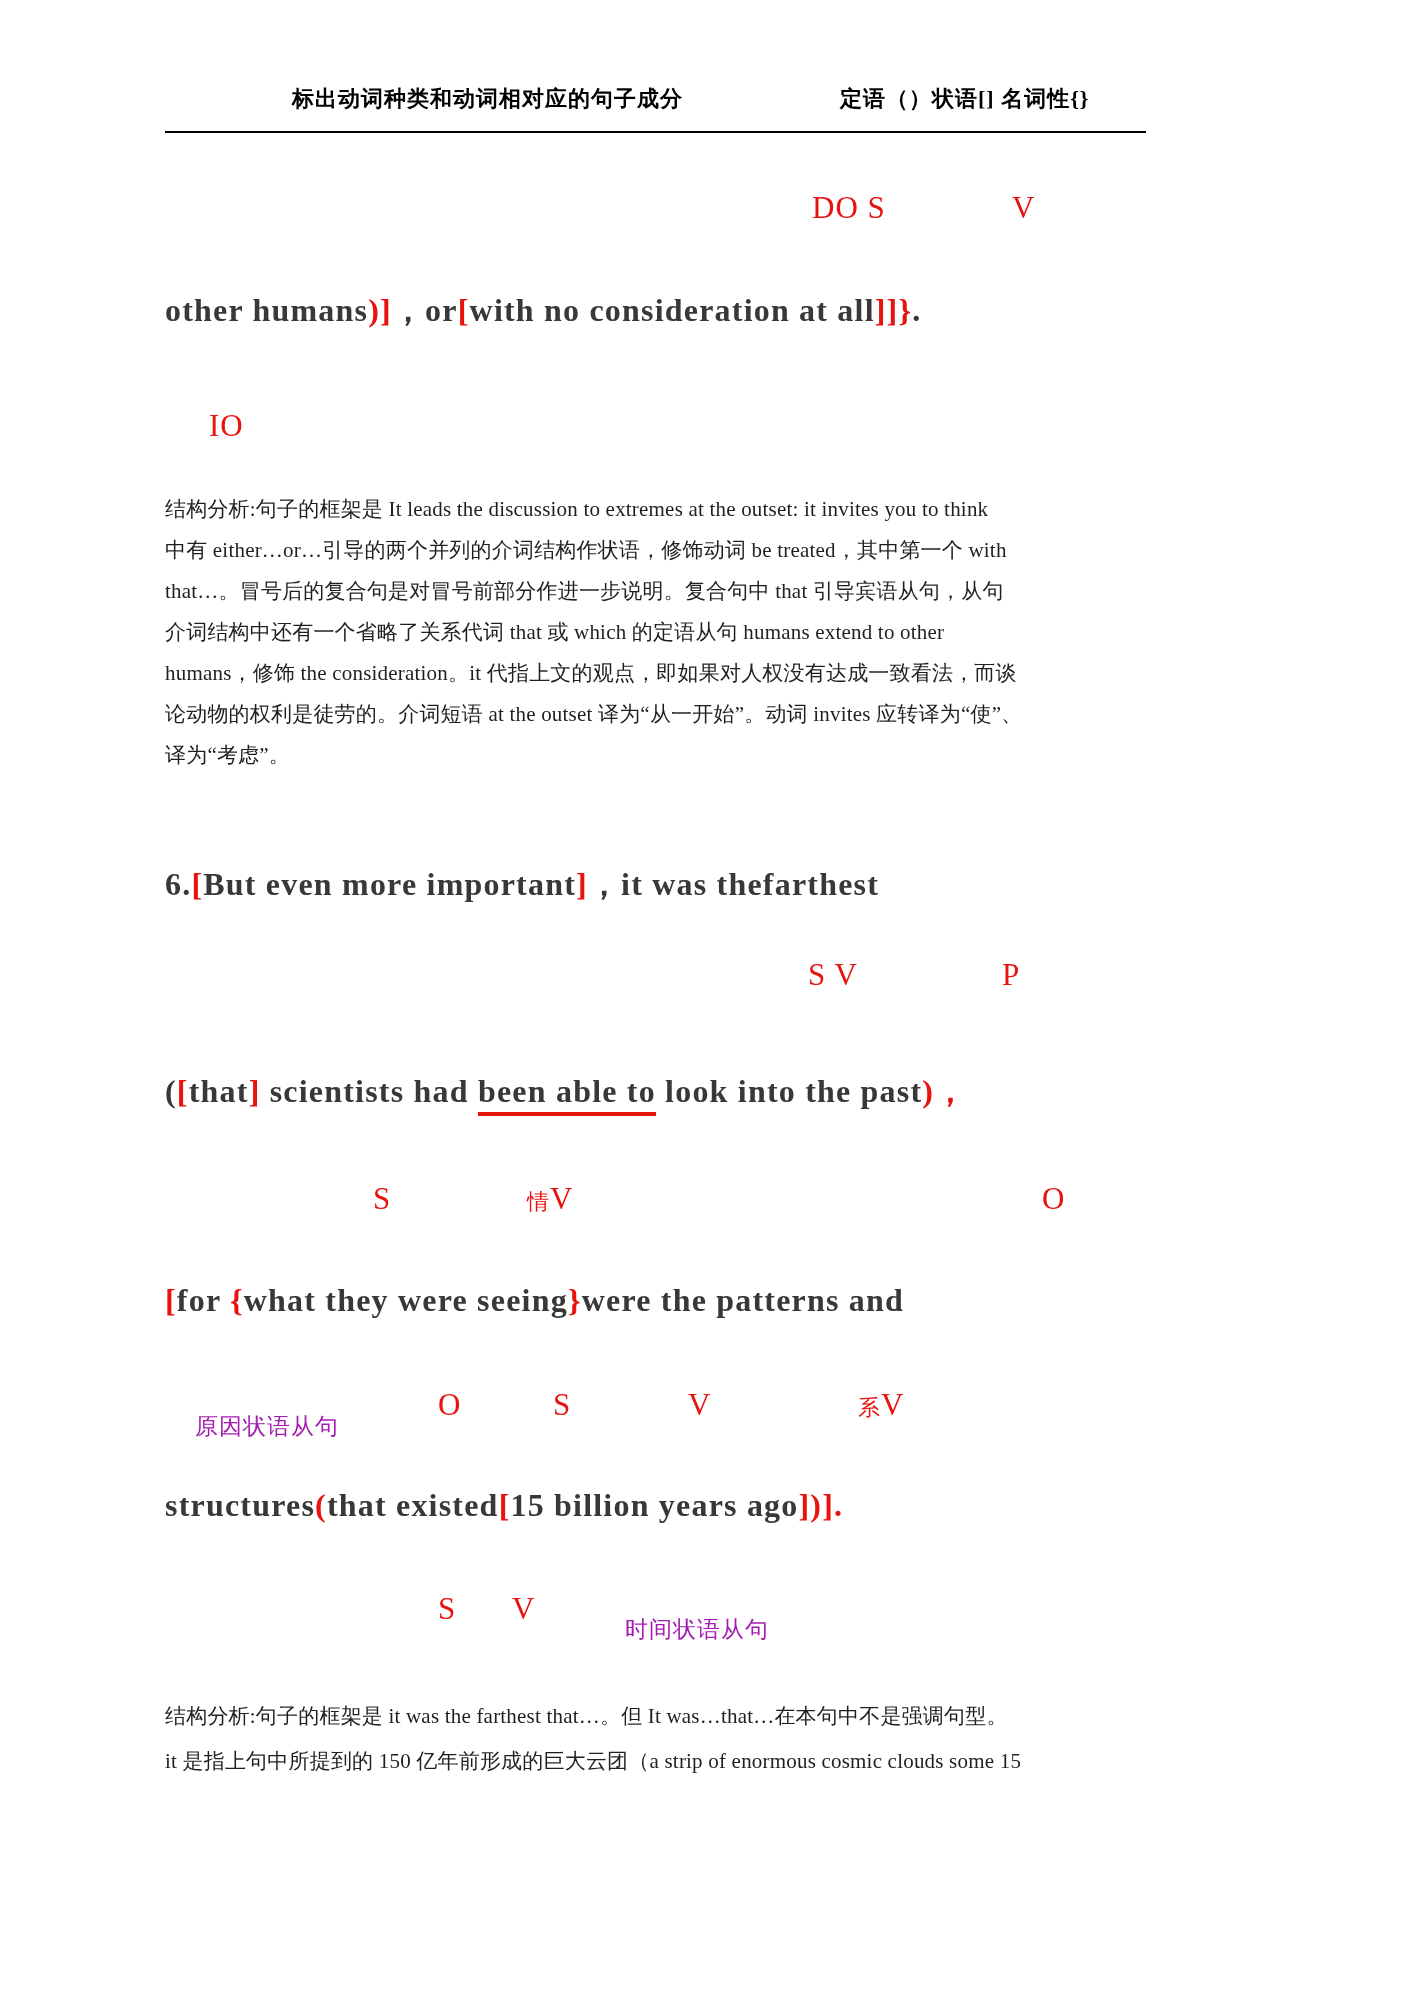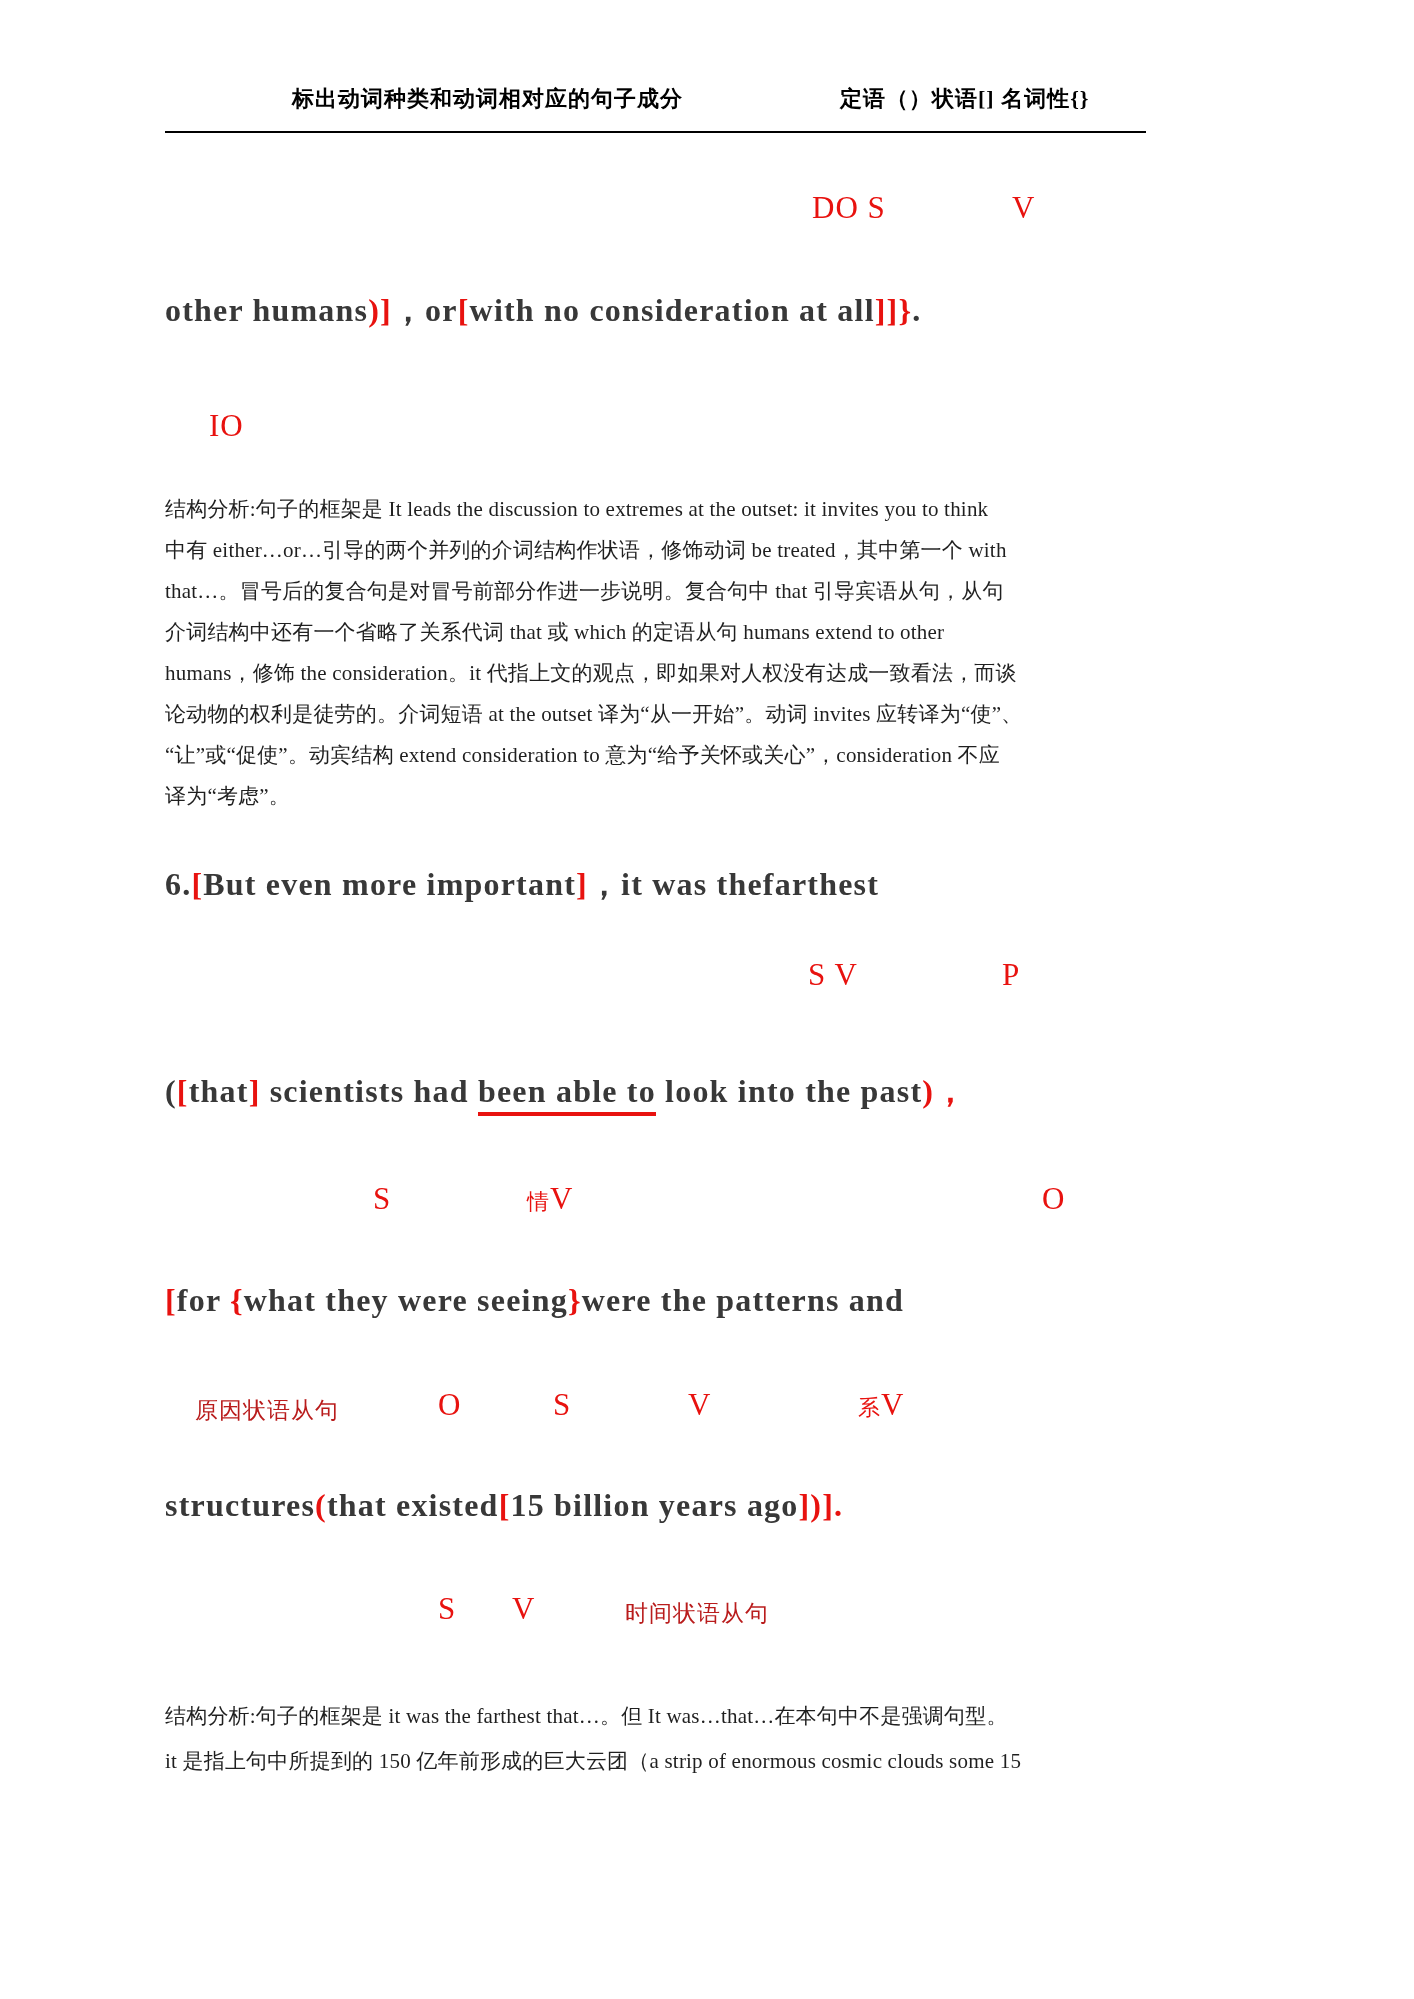--- a/index.html
+++ b/index.html
@@ -19,21 +19,21 @@
 
   
   .bline{font-size:32px;font-weight:bold;color:#383838;letter-spacing:1.2px;}
   .seg-k{color:#383838;}
   .seg-r{color:#e8120f;}
   .seg-u{color:#383838;border-bottom:4px solid #e8120f;padding-bottom:3px;}
 
   
   .rlab{font-size:31px;color:#e8120f;letter-spacing:1px;}
   .rlab .sm{font-size:22px;}
-  .rlab-cn{font-size:23px;color:#b91c1c;letter-spacing:1px;}
+  .rlab-cn{font-size:23px;color:#a21caf;letter-spacing:1px;margin-top:16px;}
 
   
   .para{font-size:21px;color:#1f1f1f;letter-spacing:0.2px;}
   .para .pline{line-height:41px;height:41px;}
   .para2 .pline{line-height:45px;height:45px;}
 
   
   .p-dos{left:770px;top:190px;margin-left:42px;}
   .p-v1{left:1012px;top:190px;}
   .p-sent1{left:165px;top:289px;}
@@ -75,21 +75,20 @@
 
   <div class="abs rlab p-io">IO</div>
 
   <div class="abs para p-para1">
     <div class="pline">结构分析:句子的框架是 It leads the discussion to extremes at the outset: it invites you to think</div>
     <div class="pline">中有 either…or…引导的两个并列的介词结构作状语，修饰动词 be treated，其中第一个 with</div>
     <div class="pline">that…。冒号后的复合句是对冒号前部分作进一步说明。复合句中 that 引导宾语从句，从句</div>
     <div class="pline">介词结构中还有一个省略了关系代词 that 或 which 的定语从句 humans extend to other</div>
     <div class="pline">humans，修饰 the consideration。it 代指上文的观点，即如果对人权没有达成一致看法，而谈</div>
     <div class="pline">论动物的权利是徒劳的。介词短语 at the outset 译为“从一开始”。动词 invites 应转译为“使”、</div>
-    <div class="pline">“让”或“促使”。动宾结构 extend consideration to 意为“给予关怀或关心”，consideration 不应</div>
     <div class="pline">译为“考虑”。</div>
   </div>
 
   <div class="abs bline p-h6"><span class="seg-k">6.</span><span class="seg-r">[</span><span class="seg-k">But even more important</span><span class="seg-r">]</span><span class="seg-k">，it was thefarthest</span></div>
 
   <div class="abs rlab p-sv">S V</div>
   <div class="abs rlab p-p">P</div>
 
   <div class="abs bline p-sent2"><span class="seg-k">(</span><span class="seg-r">[</span><span class="seg-k">that</span><span class="seg-r">]</span><span class="seg-k"> scientists had </span><span class="seg-u">been able to</span><span class="seg-k"> look into the past</span><span class="seg-r">)，</span></div>
 

